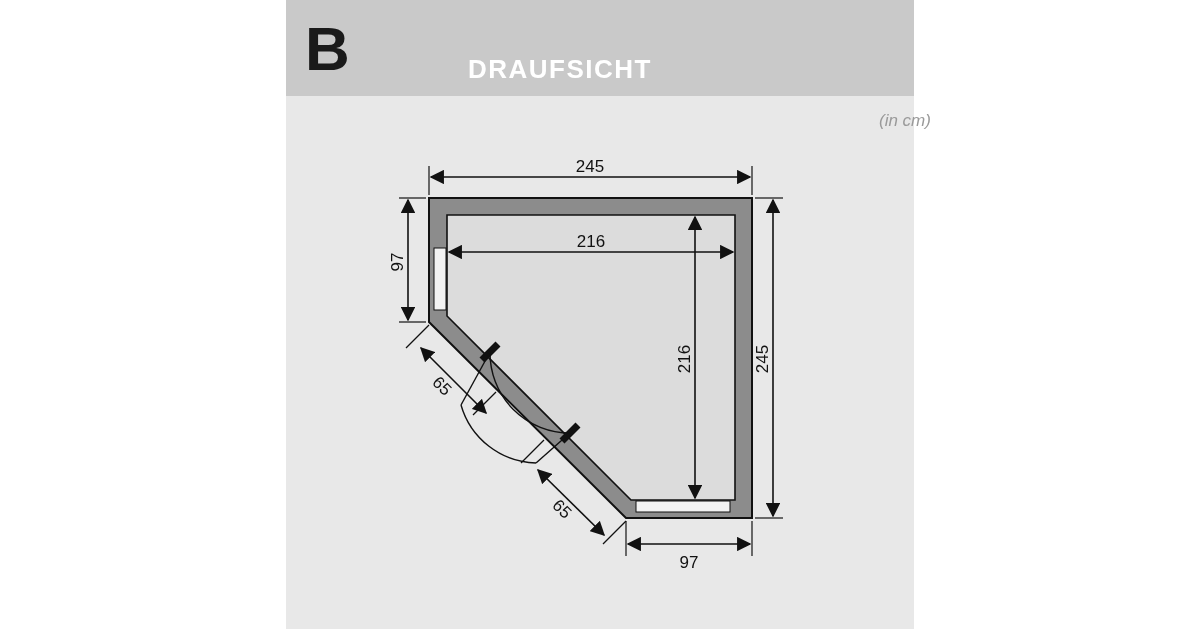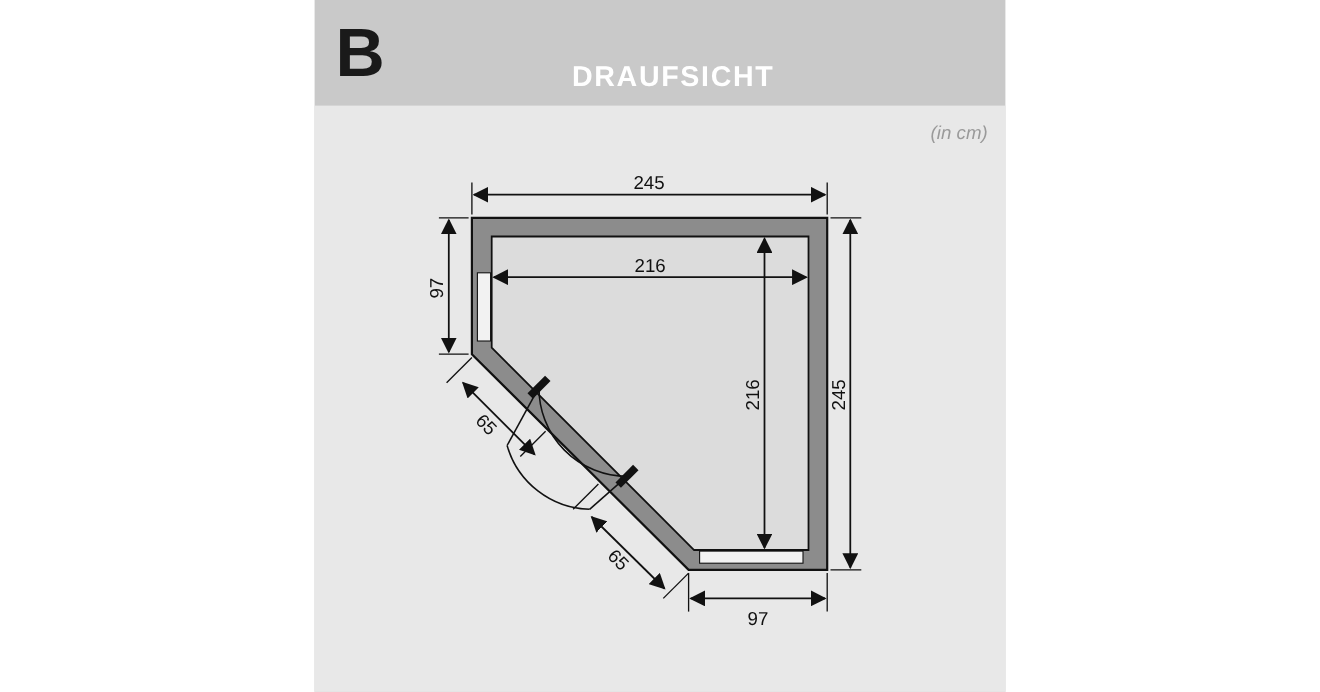--- a/index.html
+++ b/index.html
@@ -50,30 +50,30 @@
     left: 305px;
     top: 18px;
     font-size: 62px;
     font-weight: bold;
     color: #1a1a1a;
     line-height: 1;
     letter-spacing: -1px;
   }
   #header-title {
     position: absolute;
-    left: 520px;
+    left: 468px;
     top: 54px;
     font-size: 26px;
     font-weight: bold;
     color: #ffffff;
     letter-spacing: 1.5px;
   }
   #unit-note {
     position: absolute;
-    left: 846px;
+    left: 879px;
     top: 111px;
     font-size: 17px;
     font-style: italic;
     color: #9a9a9a;
   }
   svg#plan {
     position: absolute;
     left: 286px;
     top: 0px;
     width: 628px;

